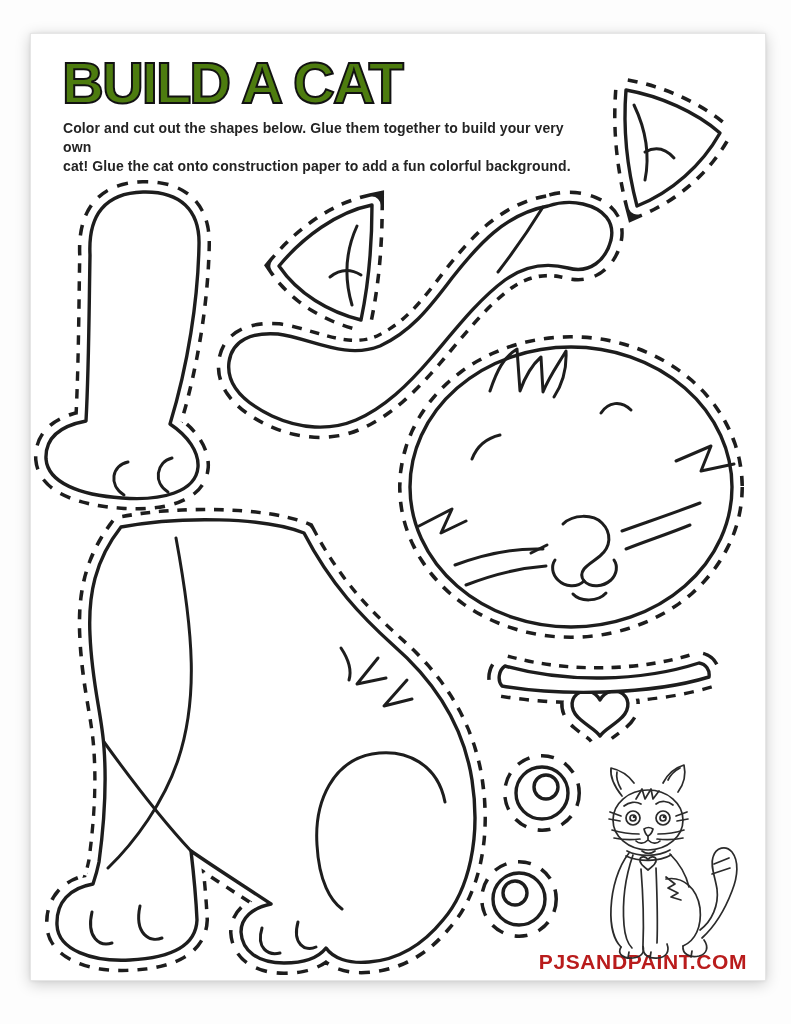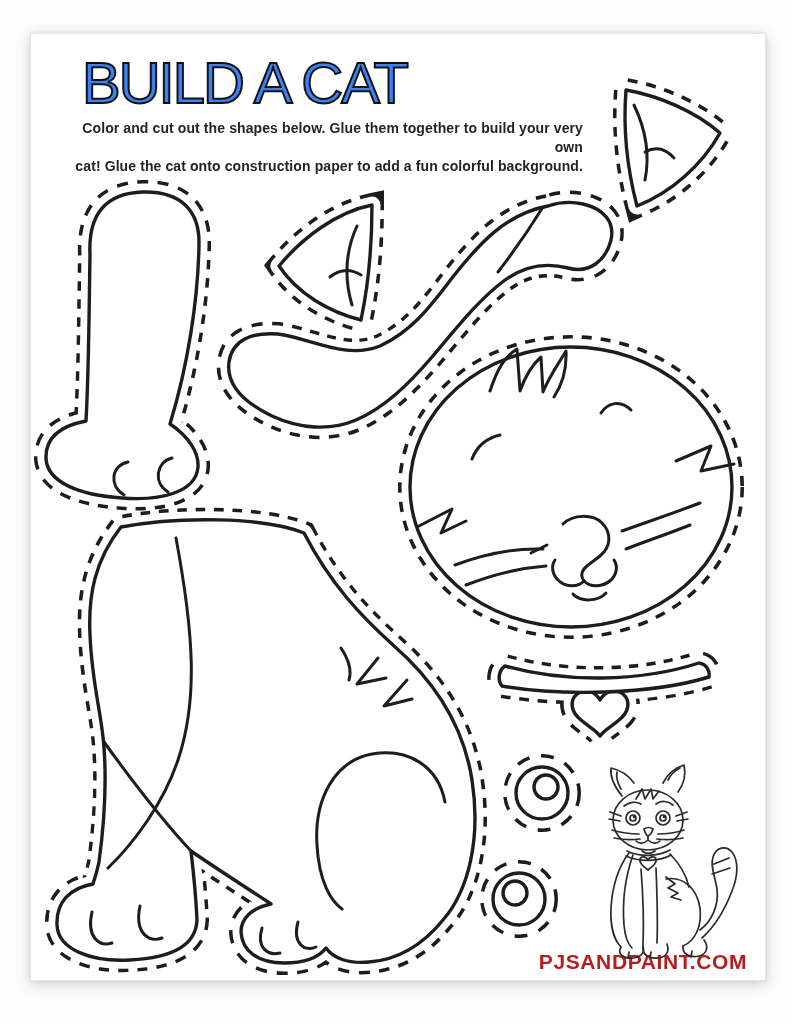--- a/index.html
+++ b/index.html
@@ -12,31 +12,29 @@
     font-family:"Liberation Sans", sans-serif;}
   .canvas{position:relative;width:791px;height:1024px;background:var(--backdrop);}
   .paper{
     position:absolute;left:30px;top:33px;width:736px;height:948px;
     background:var(--paper);
     border:1px solid #e6e6e6;
     box-shadow:0 3px 14px rgba(0,0,0,.20), 0 0 3px rgba(0,0,0,.08);
   }
   .title{
     position:absolute;left:31px;top:20px;
-    font-size:58px;font-weight:400;line-height:1;color:#3b82f6;
+    font-size:58px;font-weight:700;line-height:1;color:#4d7c0f;
     letter-spacing:-2px;
     -webkit-text-stroke:2px #121212;
     white-space:nowrap;
-    margin-left:20px;
   }
   .instructions{
     position:absolute;left:32px;top:85px;width:520px;
     font-size:14px;font-weight:700;line-height:19px;color:#242424;
     letter-spacing:0.1px;
-    text-align:right;
   }
   .footer-url{
     position:absolute;right:18px;top:916px;
     font-size:21px;font-weight:700;color:#b91c1c;letter-spacing:0.6px;
     white-space:nowrap;
   }
   svg.art{position:absolute;left:0;top:0;width:791px;height:1024px;pointer-events:none;}
   
   .cut{fill:none;stroke:var(--ink);stroke-width:24;stroke-dasharray:9.5 8.5;}
   .msk{fill:#fff;stroke:#fff;stroke-width:17;stroke-linejoin:round;}

